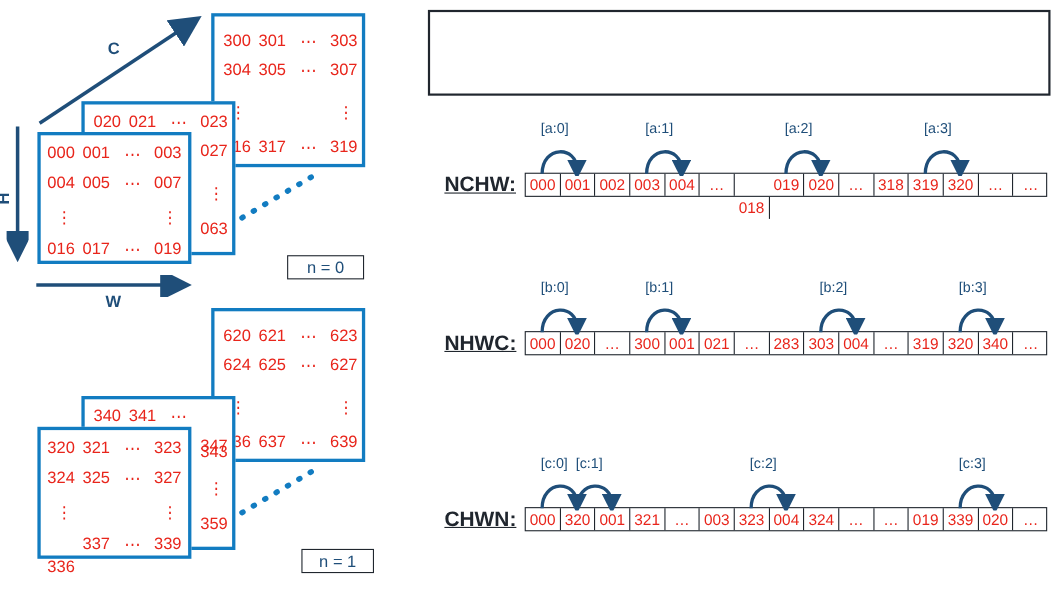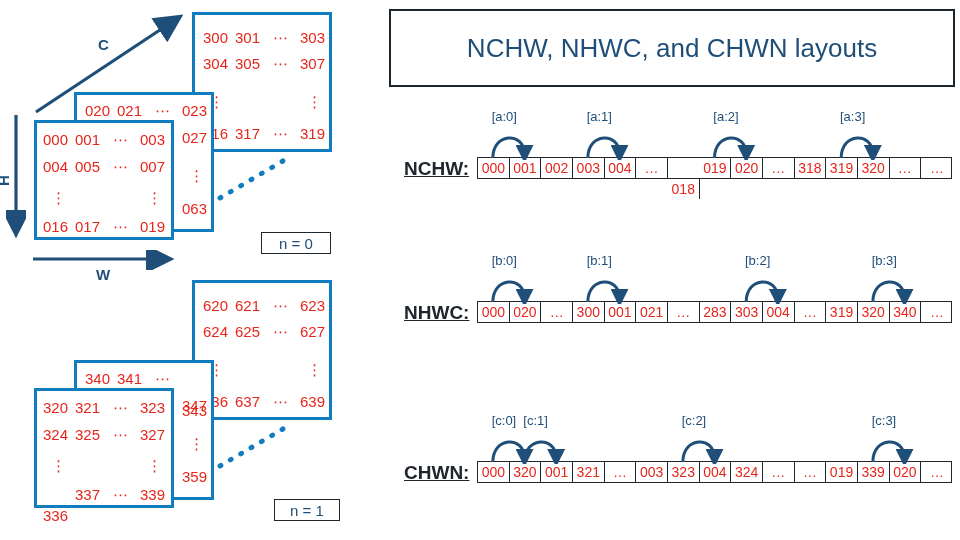--- a/index.html
+++ b/index.html
@@ -66,21 +66,20 @@
     position:absolute;color:#1F4E79;font-size:13px;white-space:nowrap;
   }
   .hop{position:absolute;}
 </style>
 </head>
 <body>
 
 <div class="root">
 
   <div class="abs" id="title-box">
-    <div class="tline">NCHW, NHWC, and CHWN layouts</div>
   </div>
 
   <div class="abs" style="left:0;top:0;width:380px;height:270px;">
 
     <svg class="abs" style="left:30px;top:8px;width:160px;height:110px;">
       <defs>
         <marker id="mkC" markerWidth="9" markerHeight="9" refX="7" refY="4.5" orient="auto">
           <path d="M0,0 L9,4.5 L0,9 z" fill="#1F4E79"></path>
         </marker>
       </defs>

